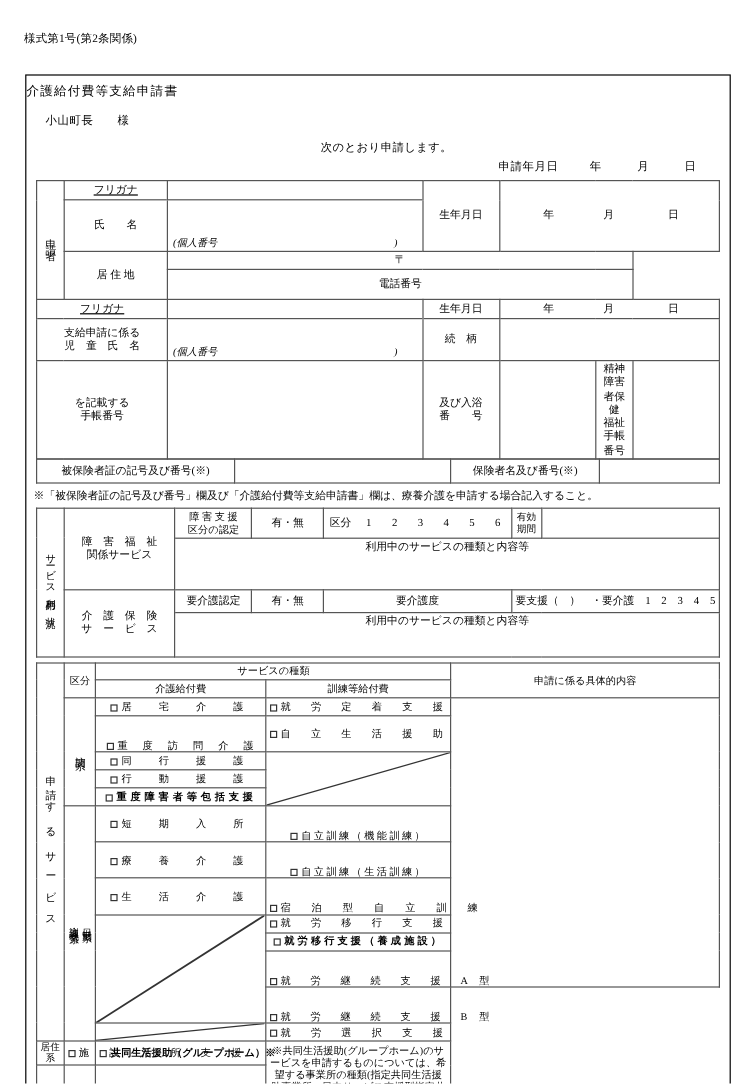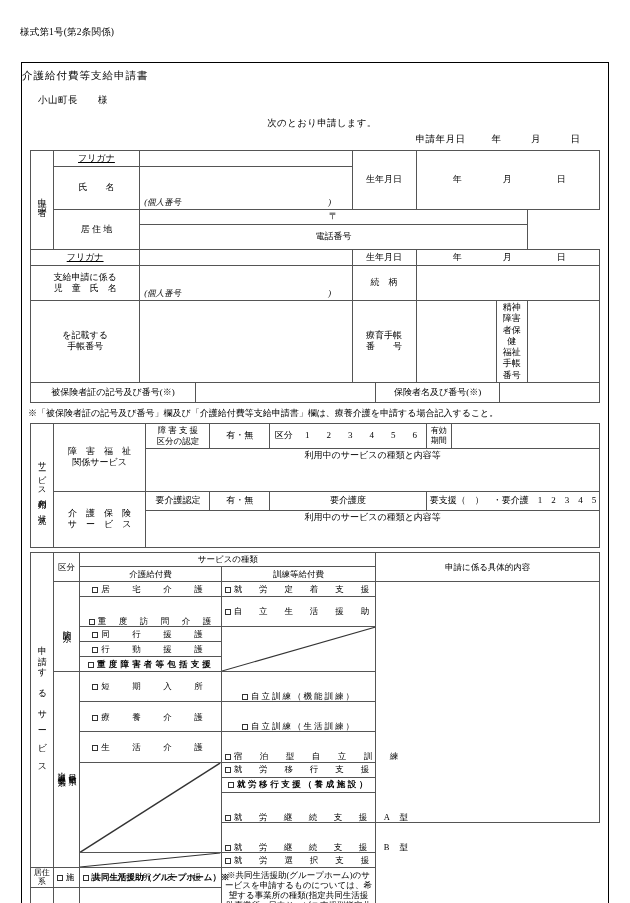--- a/index.html
+++ b/index.html
@@ -261,21 +261,21 @@
           <td colspan="3"></td>
         </tr>
 
         <tr>
           <td colspan="2" style="height:28px">
             <div>を記載する</div>
             <div>手帳番号</div>
           </td>
           <td style="width:80px"></td>
           <td>
-            <div>療育手帳</div>
+            <div>及び入浴</div>
             <div>番　　号</div>
           </td>
           <td></td>
           <td>
             <div>精神障害者保健</div>
             <div>福祉手帳番号</div>
           </td>
           <td></td>
         </tr>
       </tbody>

